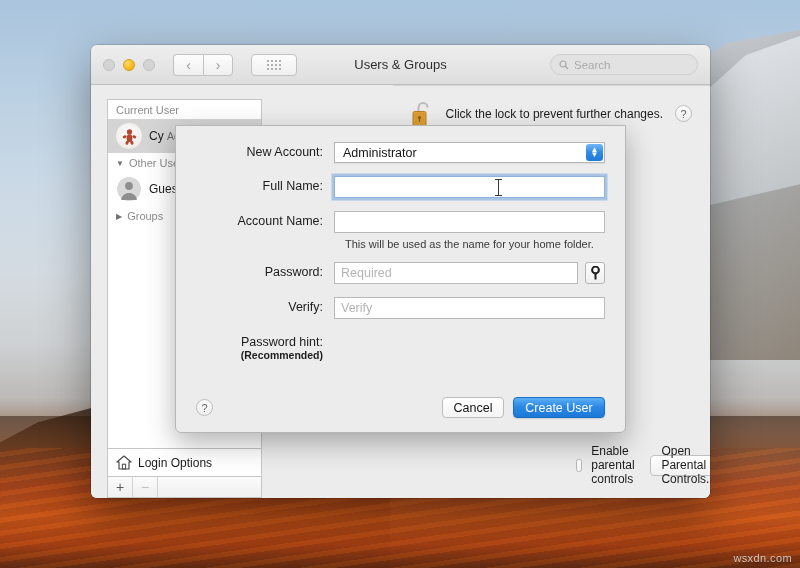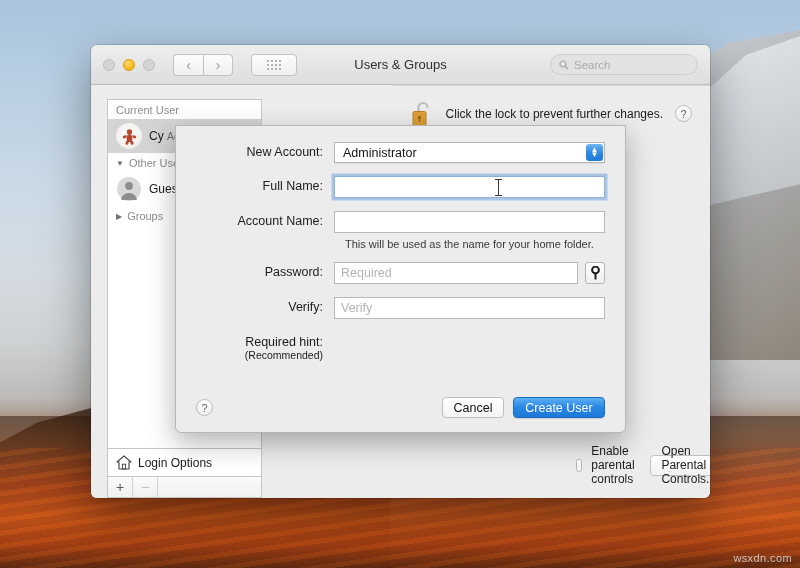--- a/index.html
+++ b/index.html
@@ -286,21 +286,21 @@
   .frow {
     display: flex; align-items: flex-start;
     margin-bottom: 13px;
   }
   .flabel {
     width: 138px; flex: none;
     text-align: right; padding-right: 11px;
     font-size: 12.5px; color: #1c1c1c;
     padding-top: 3px;
   }
-  .flabel .sub { display: block; font-size: 10.5px; color: #1c1c1c; }
+  .flabel .sub { display: block; font-size: 10.5px; color: #1c1c1c; font-weight: bold; }
   .fctl { flex: 1; display: flex; align-items: flex-start; gap: 7px; }
 
   .popup {
     flex: 1; height: 21px;
     background: #fff;
     border: 1px solid #b5b5b5; border-radius: 0;
     display: flex; align-items: center;
     padding-left: 8px;
     font-size: 12.5px; color: #141414;
     position: relative;
@@ -588,21 +588,21 @@
           <div class="flabel">Verify:</div>
           <div class="fctl">
             <div class="tfield">
               <span class="ph">Verify</span>
             </div>
           </div>
         </div>
 
         <div class="frow">
           <div class="flabel">
-            <span>Required hint:</span>
+            <span>Password hint:</span>
             <span class="sub">(Recommended)</span>
           </div>
         </div>
 
         <div class="sheet-footer">
           <span class="help-round sheet-help">?</span>
           <span class="btn cancel">Cancel</span>
           <span class="btn default">Create User</span>
         </div>
       </div>

